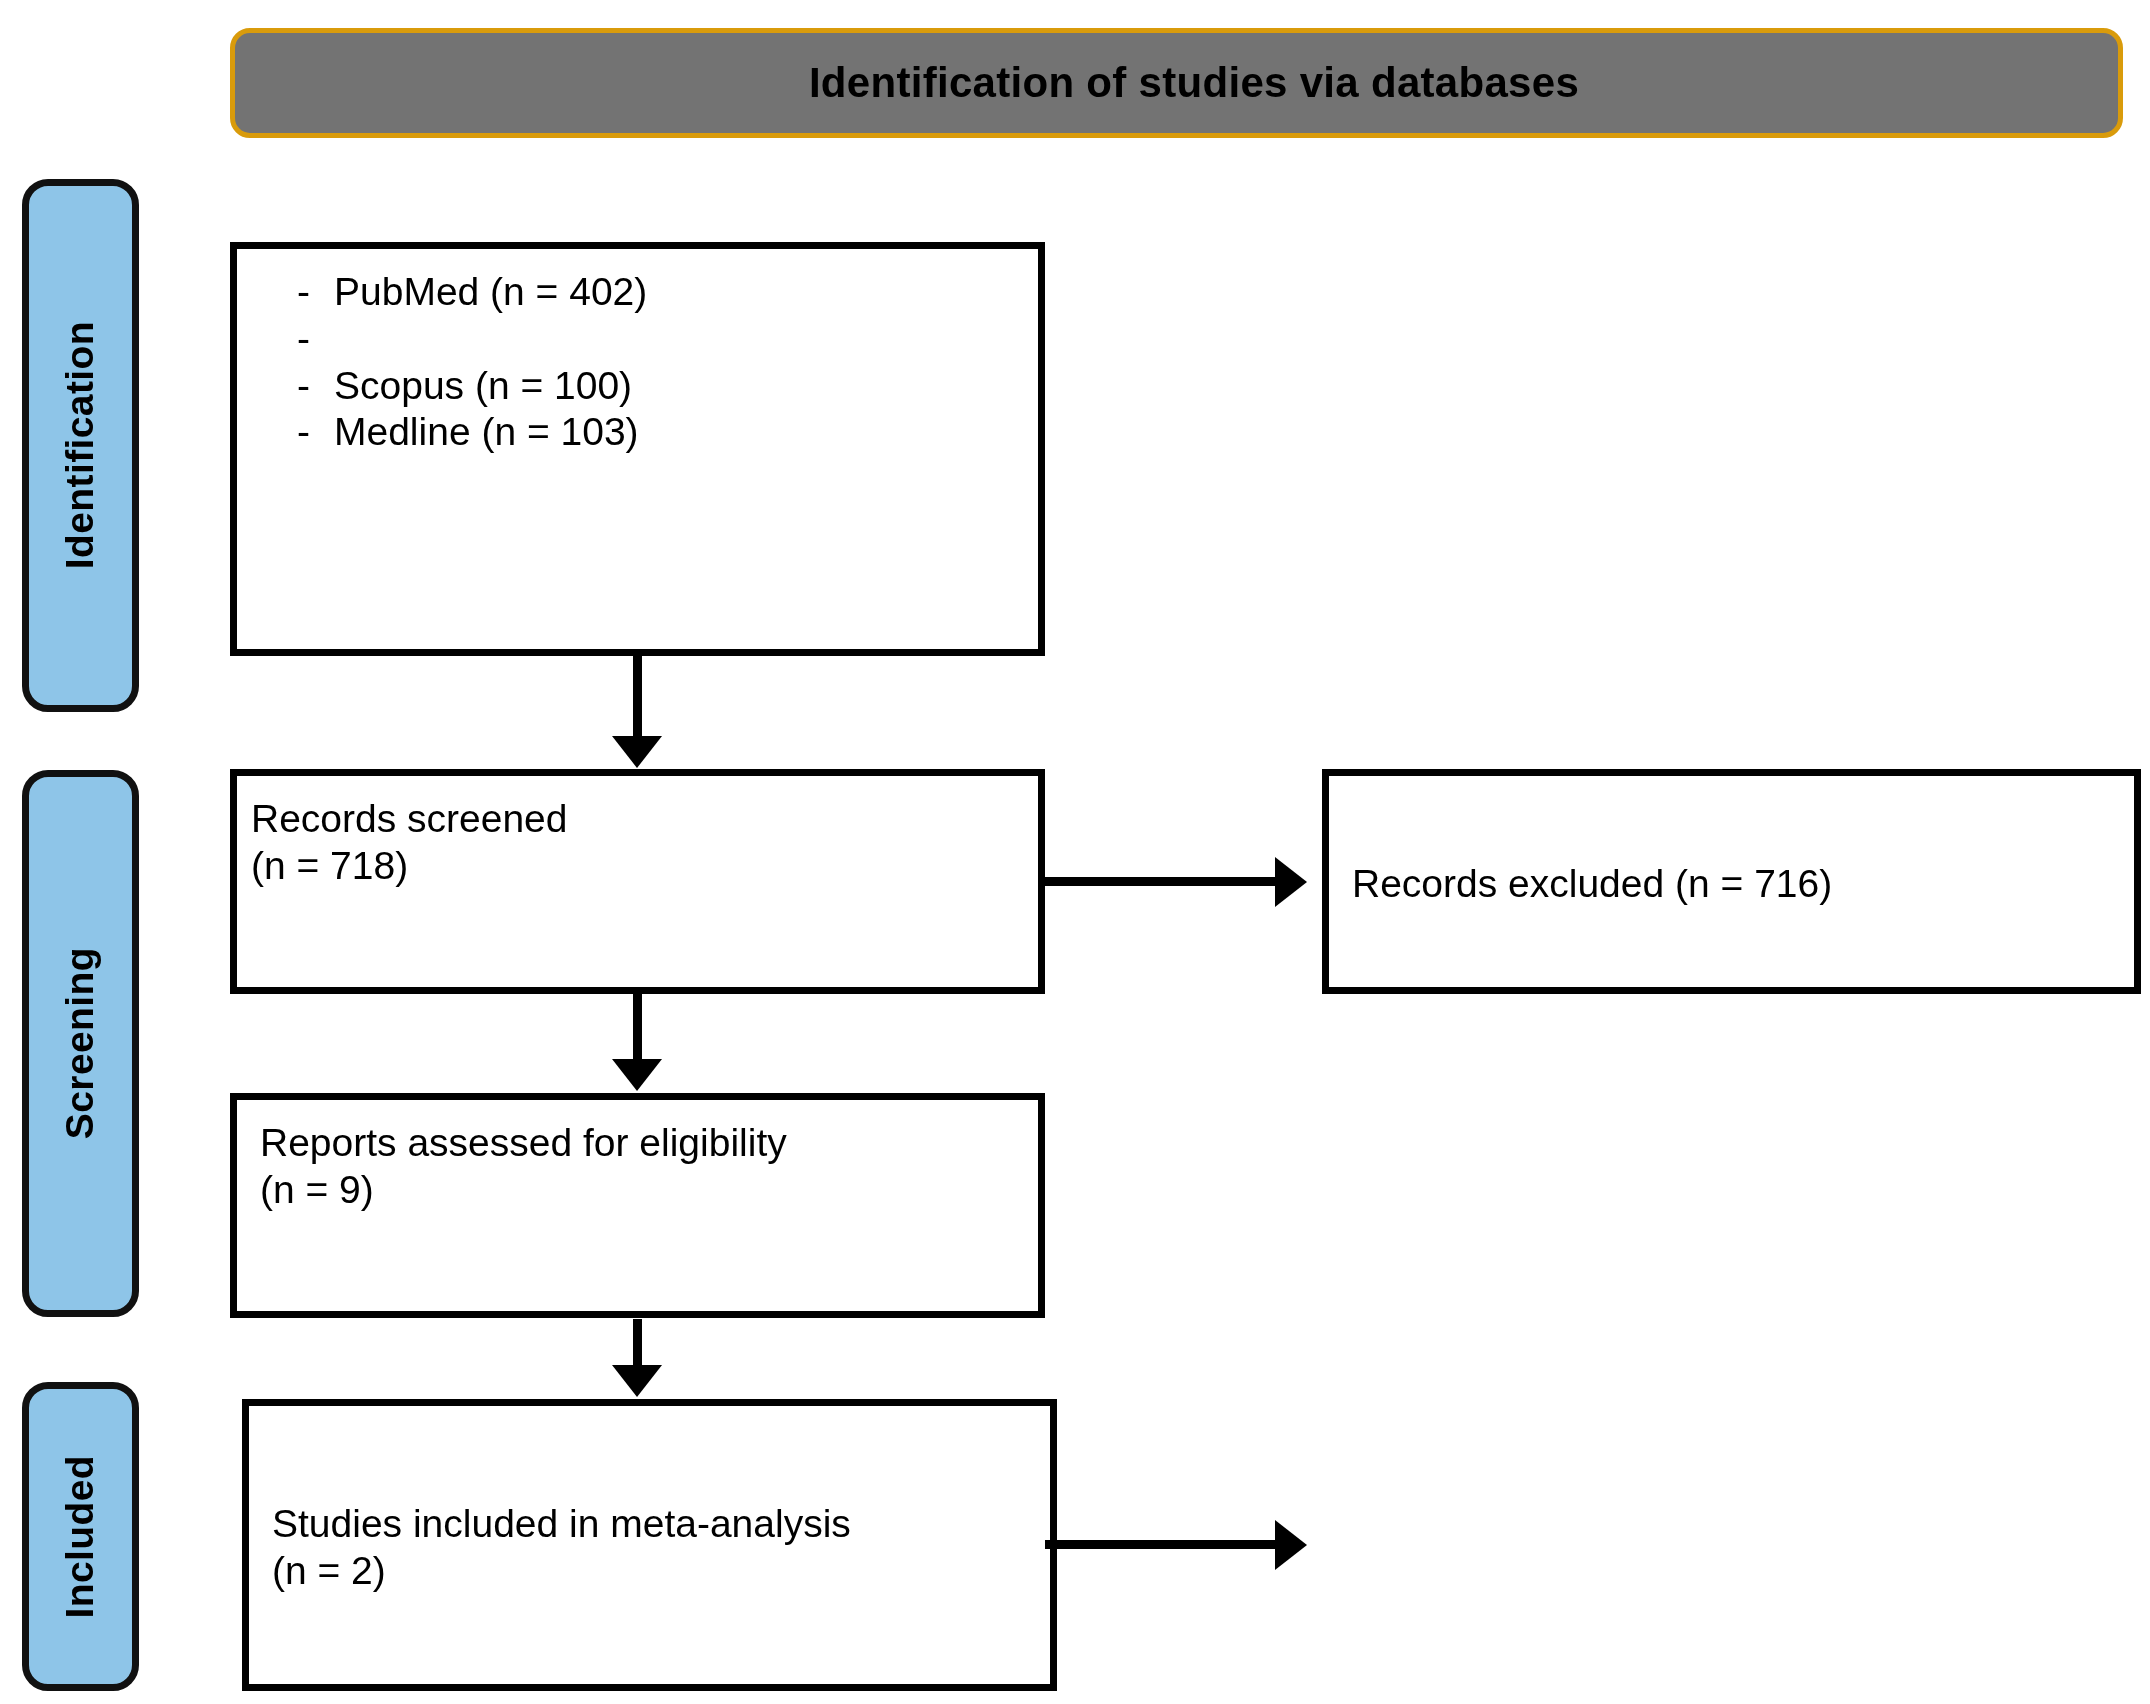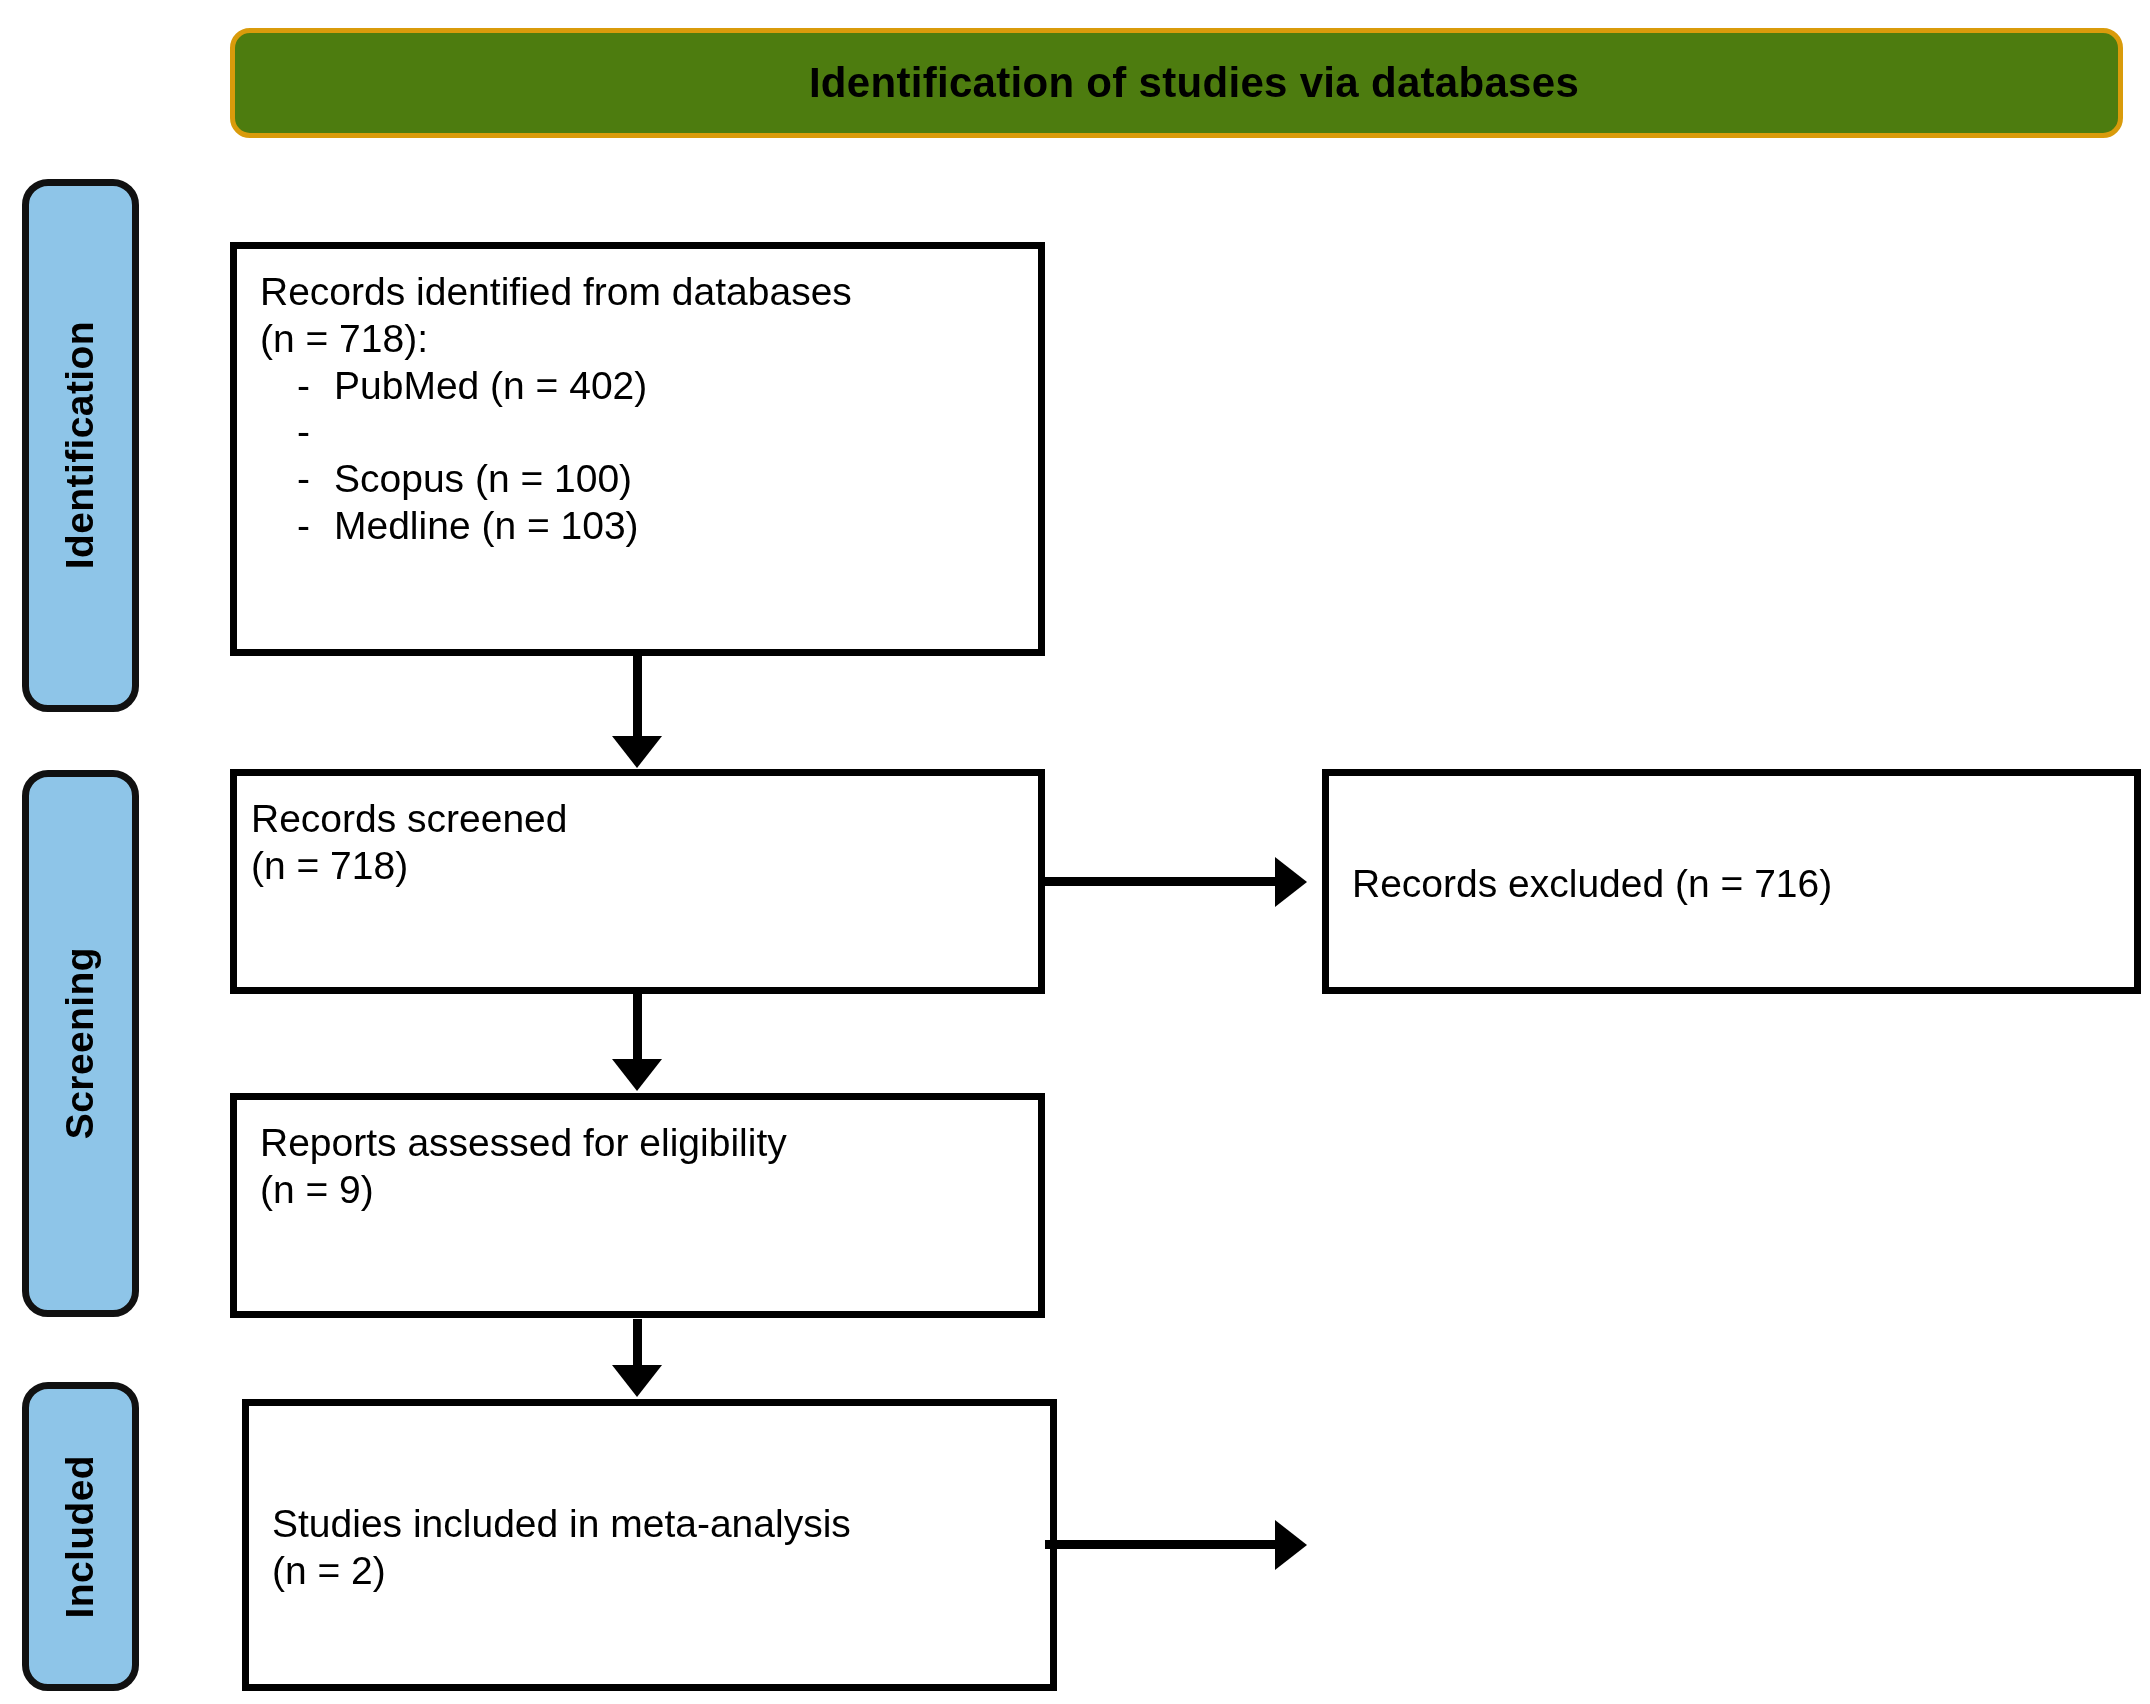--- a/index.html
+++ b/index.html
@@ -16,21 +16,21 @@
     overflow: hidden;
   }
 
   
   .banner {
     position: absolute;
     left: 230px;
     top: 28px;
     width: 1893px;
     height: 110px;
-    background: #4d7c0f;
+    background: #737373;
     border: 5.4px solid #D99B0B;
     border-radius: 20px;
     box-sizing: border-box;
     display: flex;
     align-items: center;
     justify-content: center;
     padding-left: 35px;
   }
   .banner-text {
     font-size: 42px;
@@ -161,22 +161,20 @@
     <span class="stage-label">Identification</span>
   </div>
   <div class="stage" id="stage-screening">
     <span class="stage-label">Screening</span>
   </div>
   <div class="stage" id="stage-included">
     <span class="stage-label">Included</span>
   </div>
 
   <div class="box" id="box-identified">
-    <div class="box-text">Records identified from databases
-(n = 718):</div>
     <ul class="bullet-list">
       <li class="bullet-row">
         <span class="bullet-dash">-</span>
         <span>PubMed (n = 402)</span>
       </li>
       <li class="bullet-row">
         <span class="bullet-dash">-</span>
       </li>
       <li class="bullet-row">
         <span class="bullet-dash">-</span>

